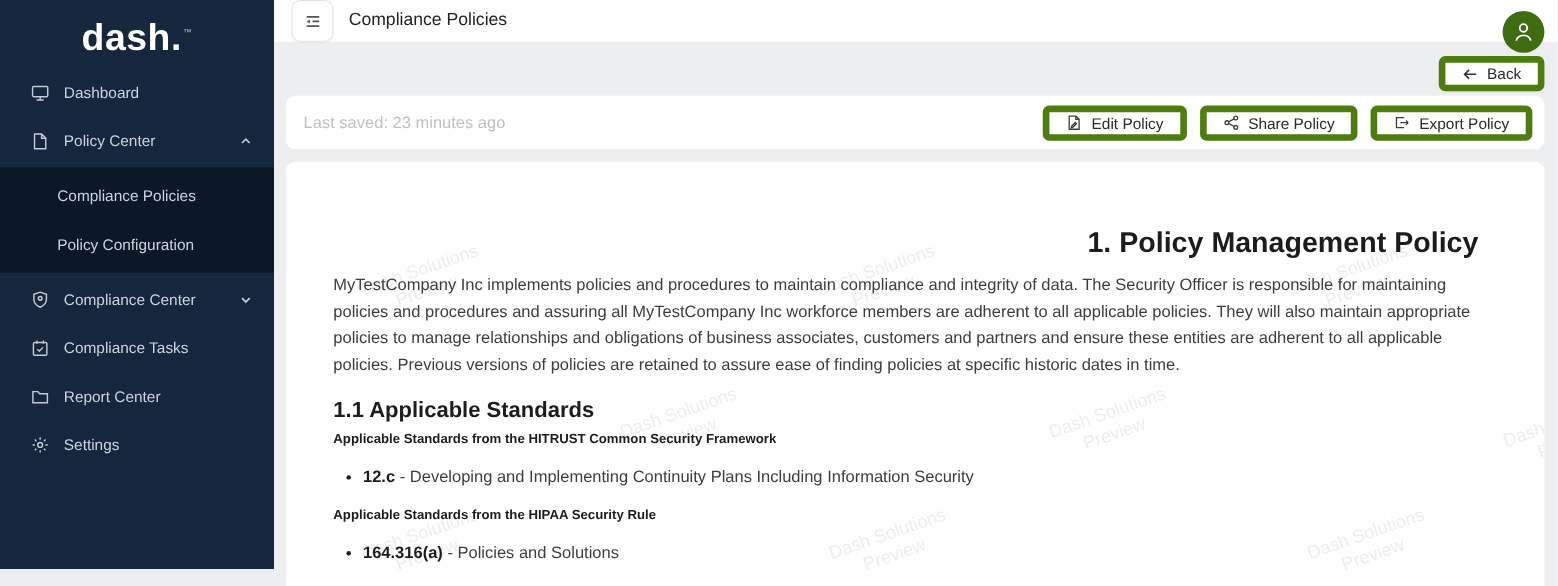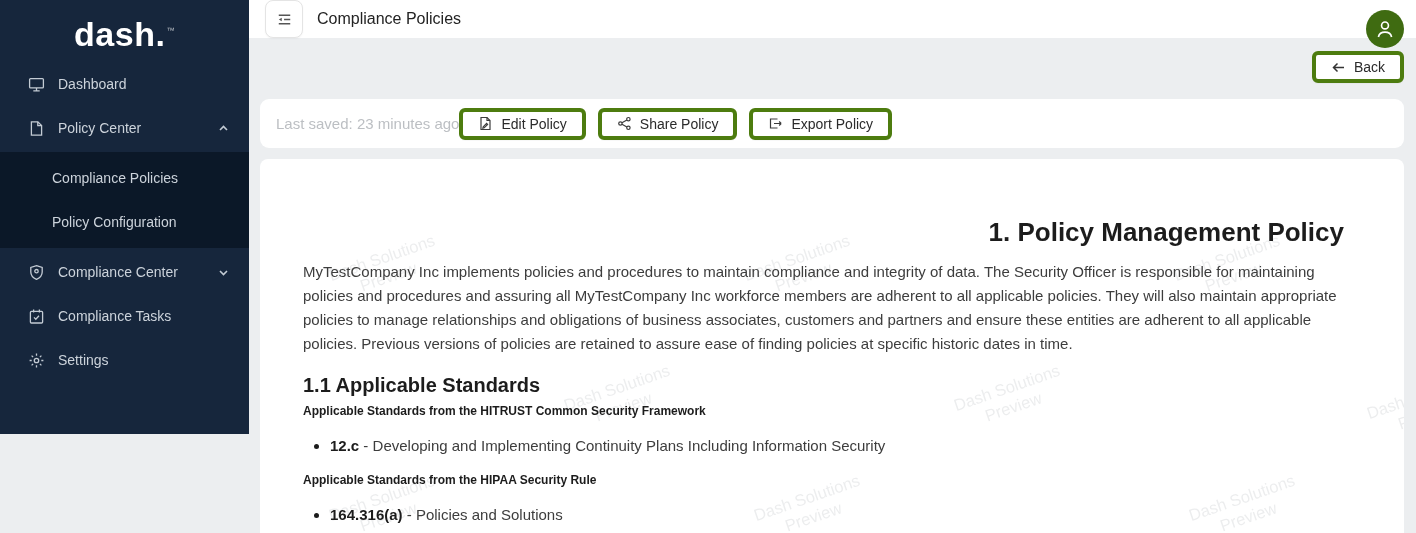--- a/index.html
+++ b/index.html
@@ -1,43 +1,43 @@
 <!DOCTYPE html>
 <html style="--sidebar-bg: #16263c; --submenu-bg: #0b1828; --avatar-green: #3f6b11; --page-bg: #eceef0;"><head>
 <meta charset="utf-8">
 <style>
   html,body{margin:0;padding:0;width:1416px;height:533px;overflow:hidden;
     font-family:"Liberation Sans",sans-serif;background:var(--page-bg,#eceef0);}
   *{box-sizing:border-box;}
 
   
-  .sidebar{position:fixed;left:0;top:0;width:249px;height:434px;background:var(--sidebar-bg,#16263c);color:#ccd3db;}
+  .sidebar{position:fixed;left:0;top:0;width:249px;height:517px;background:var(--sidebar-bg,#16263c);color:#ccd3db;}
   .logo-wrap{height:62px;display:flex;align-items:center;justify-content:center;padding-top:6px;}
   .logo{color:#fff;font-size:34px;font-weight:700;letter-spacing:.5px;}
   .logo .tm{font-size:8px;font-weight:400;opacity:.65;vertical-align:super;margin-left:1px;}
   .nav-item{height:44px;display:flex;align-items:center;padding:0 20px 0 28px;font-size:14px;cursor:pointer;position:relative;}
   .nav-item .ic{width:17px;height:17px;margin-right:13px;flex:0 0 17px;color:#c3cbd4;}
   .nav-item .chev{position:absolute;right:20px;width:11px;height:11px;color:#c3cbd4;}
   .submenu{background:var(--submenu-bg,#0b1828);padding:4px 0;margin:2px 0 2px 0;}
   .submenu-item{height:44px;display:flex;align-items:center;padding-left:52px;font-size:14px;cursor:pointer;}
   svg{display:block;}
 
   
   .main{margin-left:249px;height:533px;display:flex;flex-direction:column;}
   .topbar{height:57px;background:#fff;display:flex;align-items:center;padding:0 12px 0 16px;position:relative;}
   .toggle-btn{width:38px;height:38px;border:1px solid #e4e4e4;border-radius:8px;background:#fff;display:flex;align-items:center;justify-content:center;cursor:pointer;box-shadow:0 1px 2px rgba(0,0,0,.04);}
   .page-title{font-size:16px;color:#232323;margin-left:14px;}
   .avatar{position:absolute;right:12px;top:10px;width:38px;height:38px;border-radius:50%;background:var(--avatar-green,#3f6b11);display:flex;align-items:center;justify-content:center;cursor:pointer;}
 
   .content{flex:1;padding:0 12px 0 11px;}
   .back-row{display:flex;justify-content:flex-end;margin-top:13px;}
-  .btn{height:32px;background:#fff;border:4px solid #4d7c0f;border-radius:6px;display:inline-flex;align-items:center;gap:8px;padding:0 15px;font-size:14px;color:#2b2b2b;cursor:pointer;font-family:inherit;box-shadow:0 1px 1px rgba(0,0,0,.03);}
+  .btn{height:32px;background:#fff;border:6px solid #4d7c0f;border-radius:6px;display:inline-flex;align-items:center;gap:8px;padding:0 15px;font-size:14px;color:#2b2b2b;cursor:pointer;font-family:inherit;box-shadow:0 1px 1px rgba(0,0,0,.03);}
   .btn .bic{width:15px;height:15px;color:#3c3c3c;}
 
-  .toolbar-card{margin-top:16px;height:49px;background:#fff;border-radius:9px;display:flex;align-items:center;justify-content:flex-start;padding:0 11px 0 16px;}
+  .toolbar-card{margin-top:4px;height:49px;background:#fff;border-radius:9px;display:flex;align-items:center;justify-content:space-between;padding:0 11px 0 16px;}
   .last-saved{font-size:15px;color:#bcbfc3;}
   .toolbar-actions{display:flex;gap:12px;}
 
   .doc-card{margin-top:11px;background:#fff;border-radius:8px;height:420px;position:relative;overflow:hidden;}
   .doc-inner{padding:58px 60px 0 43px;position:relative;z-index:1;}
   .doc-title{font-size:26px;font-weight:700;color:#1c1c1c;margin:0 0 12px 0;text-align:right;}
   .doc-intro{font-size:15px;color:#3d3d3d;line-height:24px;margin:0 0 18px 0;max-width:1048px;}
   .sec-title{font-size:20px;font-weight:700;color:#1c1c1c;margin:0 0 7px 0;}
   .std-heading{font-size:12px;font-weight:700;color:#1c1c1c;margin:0 0 17px 0;}
   .std-list{margin:0 0 16px 0;padding-left:27px;font-size:15px;color:#3d3d3d;list-style:disc;}
@@ -112,20 +112,28 @@
   <div class="nav-item">
     <span class="ic">
       <svg viewBox="0 0 17 17" width="17" height="17" fill="none" stroke="currentColor" stroke-width="1.3">
           <rect x="2.4" y="3.4" width="12.2" height="11.6" rx="1"></rect>
           <path d="M5.6 1.6v3M11.4 1.6v3M6 9.4l1.8 1.8 3.2-3.4"></path>
         </svg>
     </span>
     <span>Compliance Tasks</span>
   </div>
 
+  <div class="nav-item">
+    <span class="ic">
+      <svg viewBox="0 0 17 17" width="17" height="17" fill="none" stroke="currentColor" stroke-width="1.3">
+          <path d="M1.9 4h4.6l1.5 1.9h7.1v8.2H1.9z"></path>
+        </svg>
+    </span>
+    <span>Report Center</span>
+  </div>
 
   <div class="nav-item">
     <span class="ic">
       <svg viewBox="0 0 17 17" width="17" height="17" fill="none" stroke="currentColor" stroke-width="1.3">
           <circle cx="8.5" cy="8.5" r="2.2"></circle>
           <path d="M8.5 1.6v2.1M8.5 13.3v2.1M1.6 8.5h2.1M13.3 8.5h2.1M3.6 3.6l1.5 1.5M11.9 11.9l1.5 1.5M13.4 3.6l-1.5 1.5M5.1 11.9l-1.5 1.5"></path>
         </svg>
     </span>
     <span>Settings</span>
   </div>

